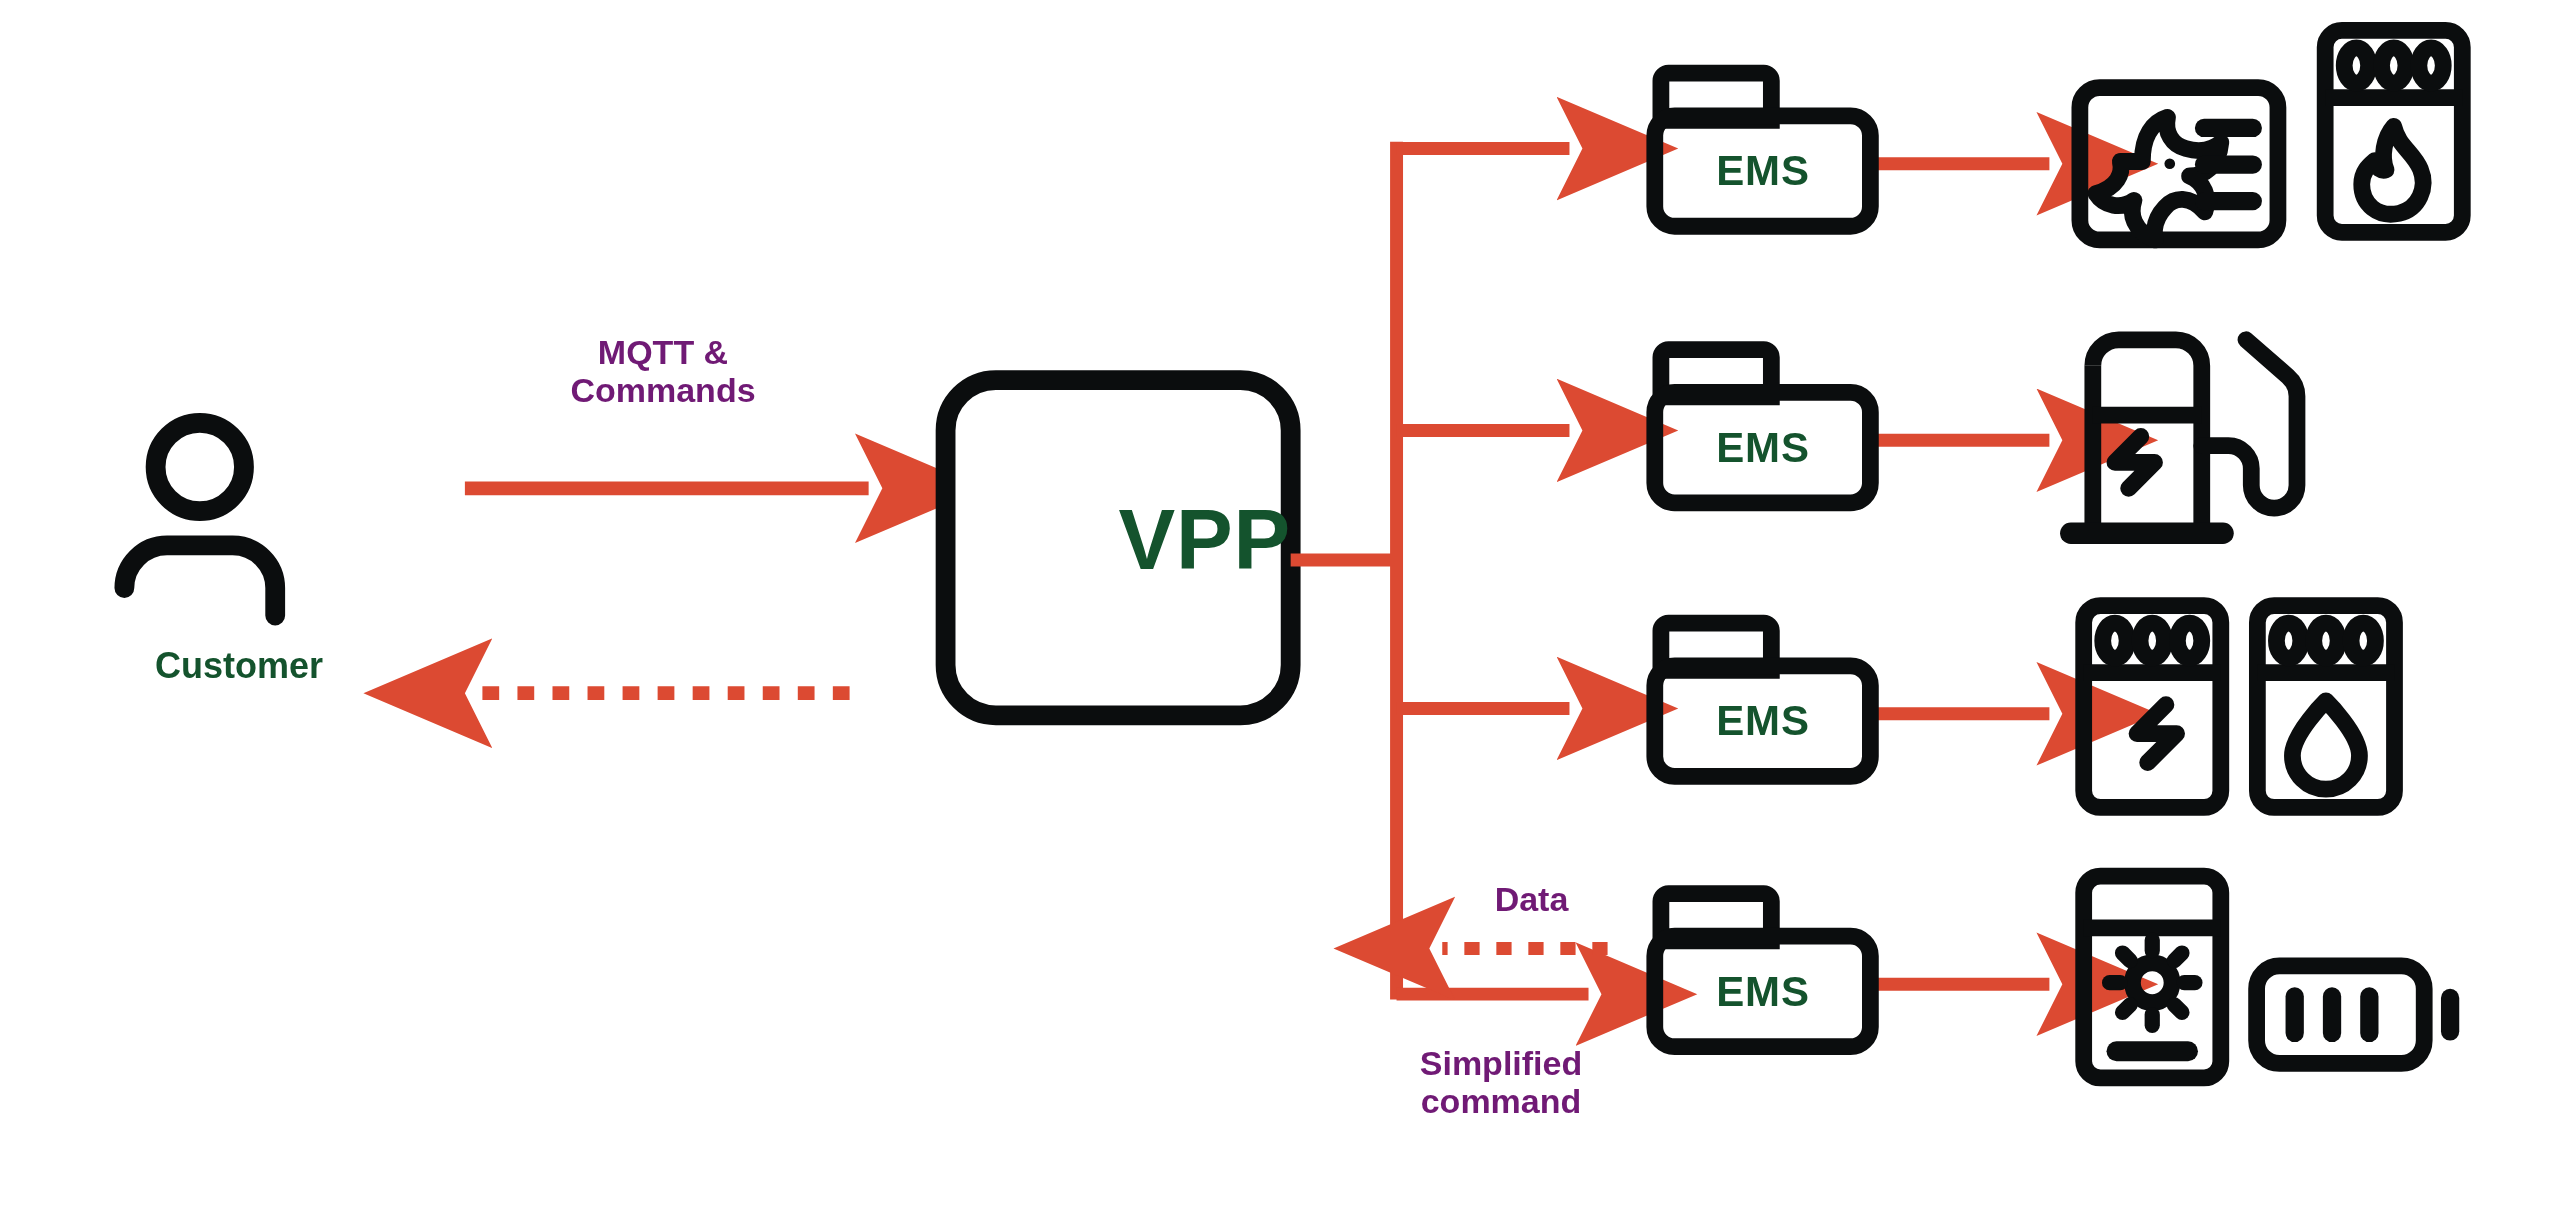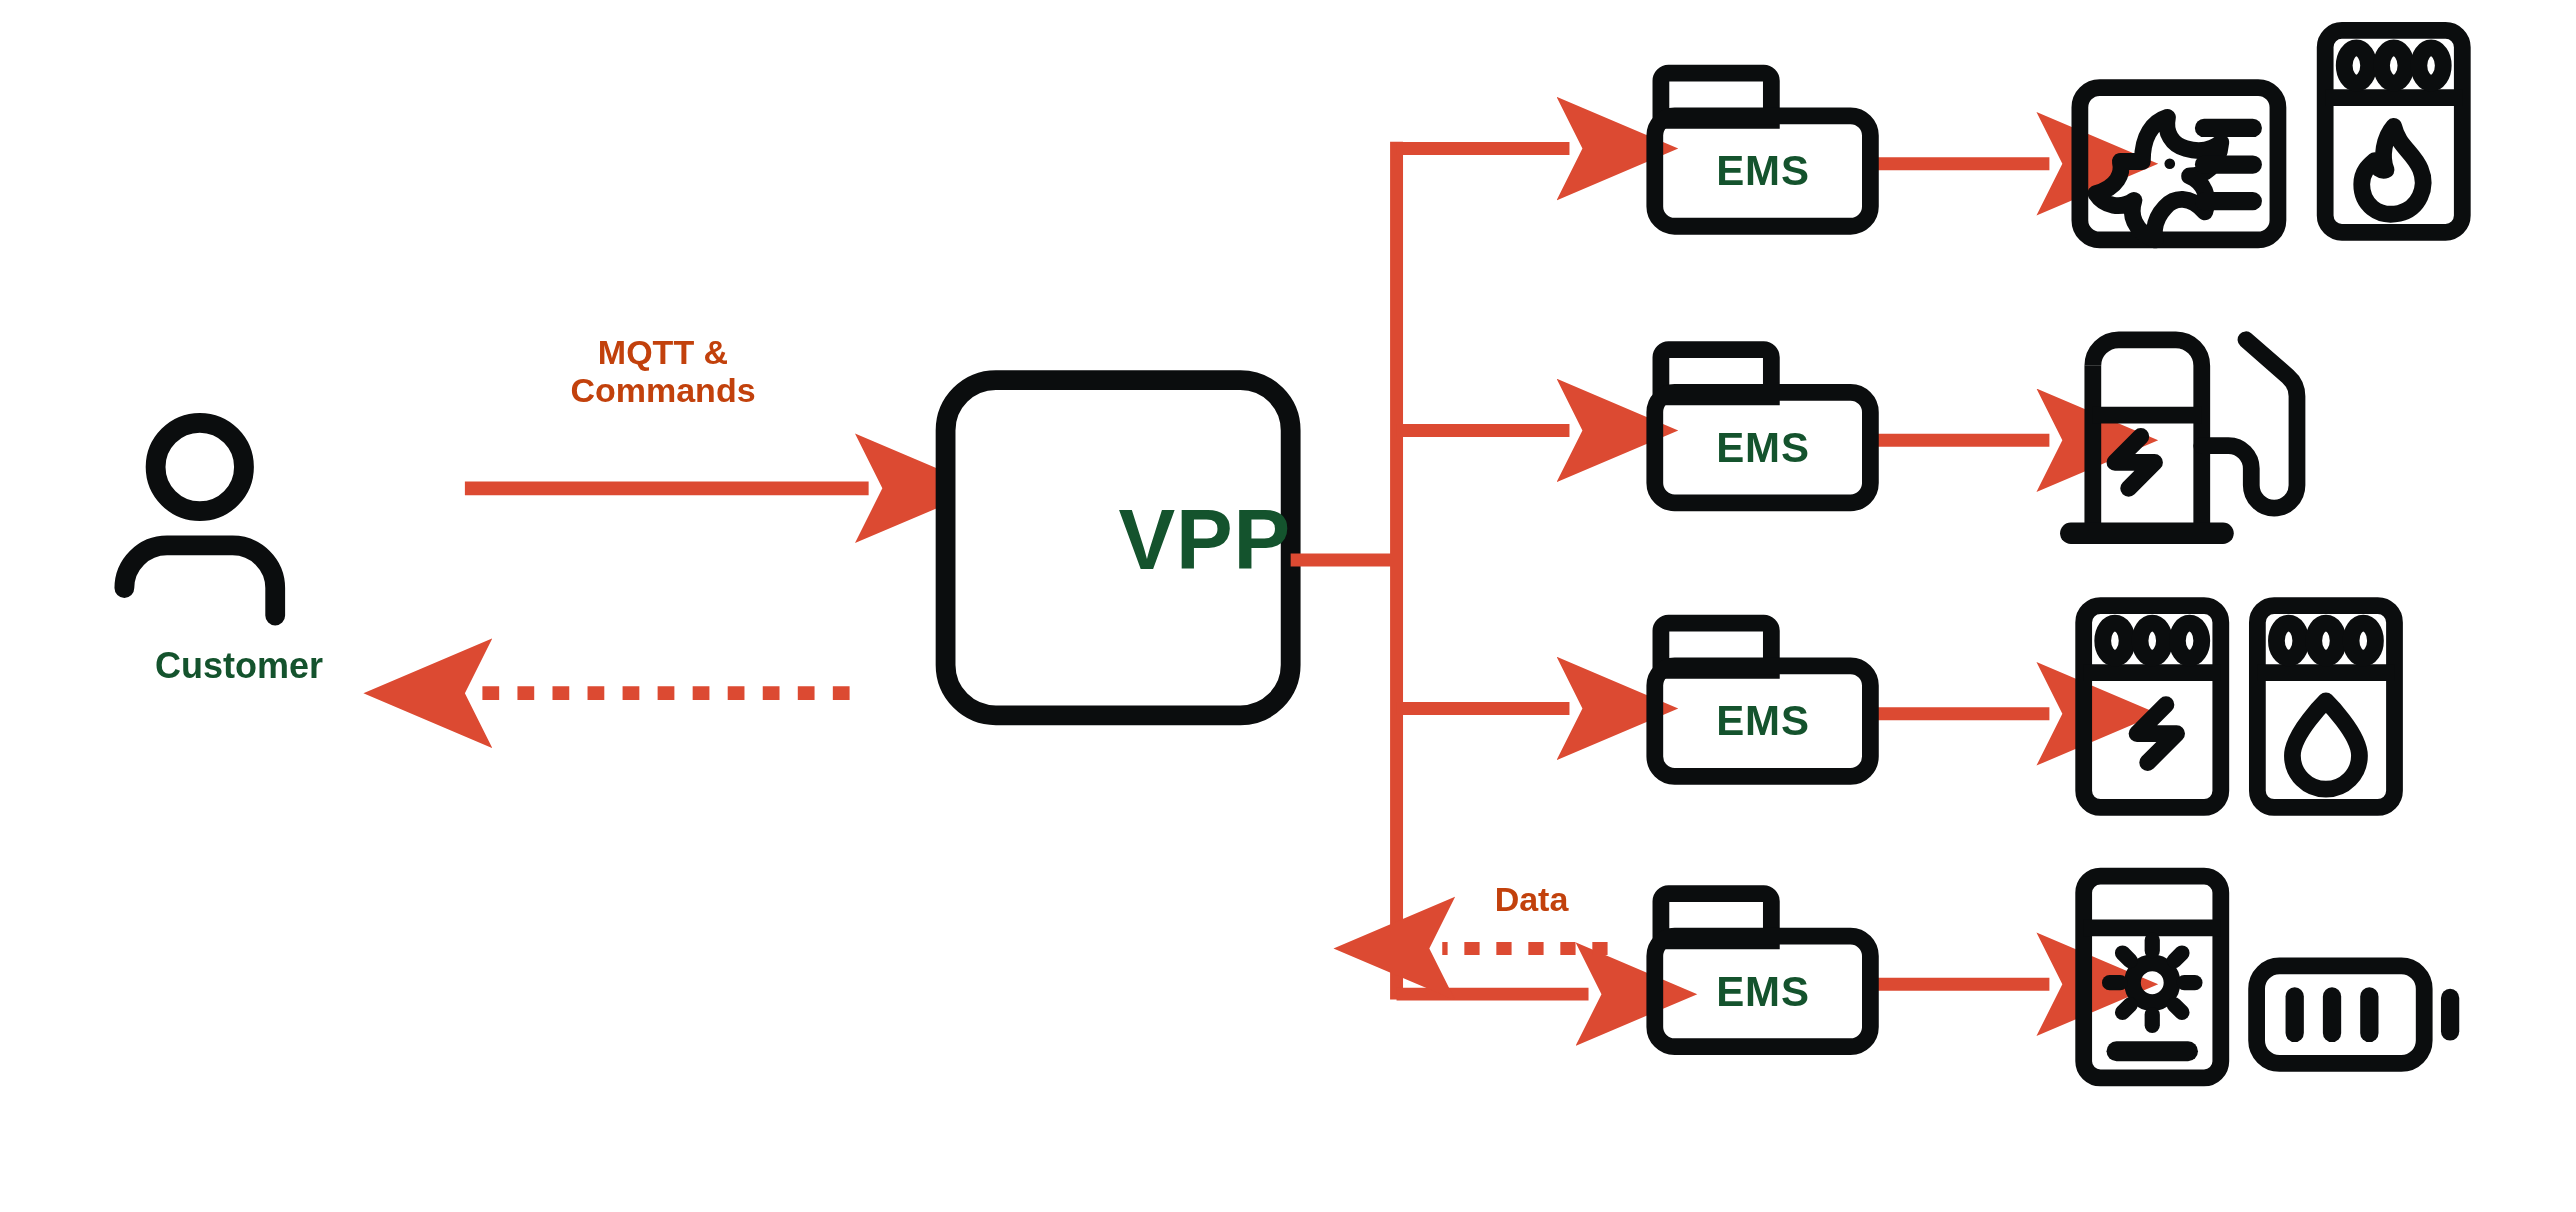--- a/index.html
+++ b/index.html
@@ -1,19 +1,19 @@
 <!DOCTYPE html>
 <html style="font-size:12.2px"><head>
 <meta charset="utf-8">
 <style>
   html,body{margin:0;padding:0;background:#ffffff;}
   body{font-family:"Liberation Sans",sans-serif;}
   #stage{position:relative;width:2576px;height:1212px;background:#fff;overflow:hidden;}
   #stage svg{position:absolute;top:0;left:0;width:2576px;height:1212px;}
-  .lbl{position:absolute;color:#c2410c;font-weight:600;line-height:1.12;text-align:center;white-space:pre-line;}
+  .lbl{position:absolute;color:#701a75;font-weight:600;line-height:1.12;text-align:center;white-space:pre-line;}
   .blk{position:absolute;color:#14532d;font-weight:700;}
 </style>
 </head>
 <body>
 
 <div id="stage">
 
   <svg viewBox="0 0 3381 1591" xmlns="http://www.w3.org/2000/svg">
     <defs>
       <marker id="ar" markerWidth="11" markerHeight="11" refX="1.0" refY="4" orient="auto" markerUnits="strokeWidth">
@@ -168,20 +168,22 @@
   <div class="blk" style="left:76px;top:645px;width:247px;text-align:right;font-size:36px;">Customer</div>
 
   <div class="blk" style="left:946px;top:491px;width:345px;text-align:right;font-size:85px;font-weight:600;letter-spacing:0.8px;">VPP</div>
 
   <div class="lbl" style="left:503px;top:333px;width:320px;font-size:34px;">MQTT &amp;
 Commands</div>
 
 
   <div class="lbl" style="left:1440px;top:880px;width:183px;font-size:34px;">Data</div>
 
+  <div class="lbl" style="left:1379px;top:1044px;width:244px;font-size:34px;">Simplified
+command</div>
 
   <div class="blk" style="left:1655px;top:147px;width:216px;text-align:center;font-size:42px;letter-spacing:0.8px;">EMS</div>
   <div class="blk" style="left:1655px;top:424px;width:216px;text-align:center;font-size:42px;letter-spacing:0.8px;">EMS</div>
   <div class="blk" style="left:1655px;top:697px;width:216px;text-align:center;font-size:42px;letter-spacing:0.8px;">EMS</div>
   <div class="blk" style="left:1655px;top:968px;width:216px;text-align:center;font-size:42px;letter-spacing:0.8px;">EMS</div>
 
 </div>
 
 
 </body></html>

